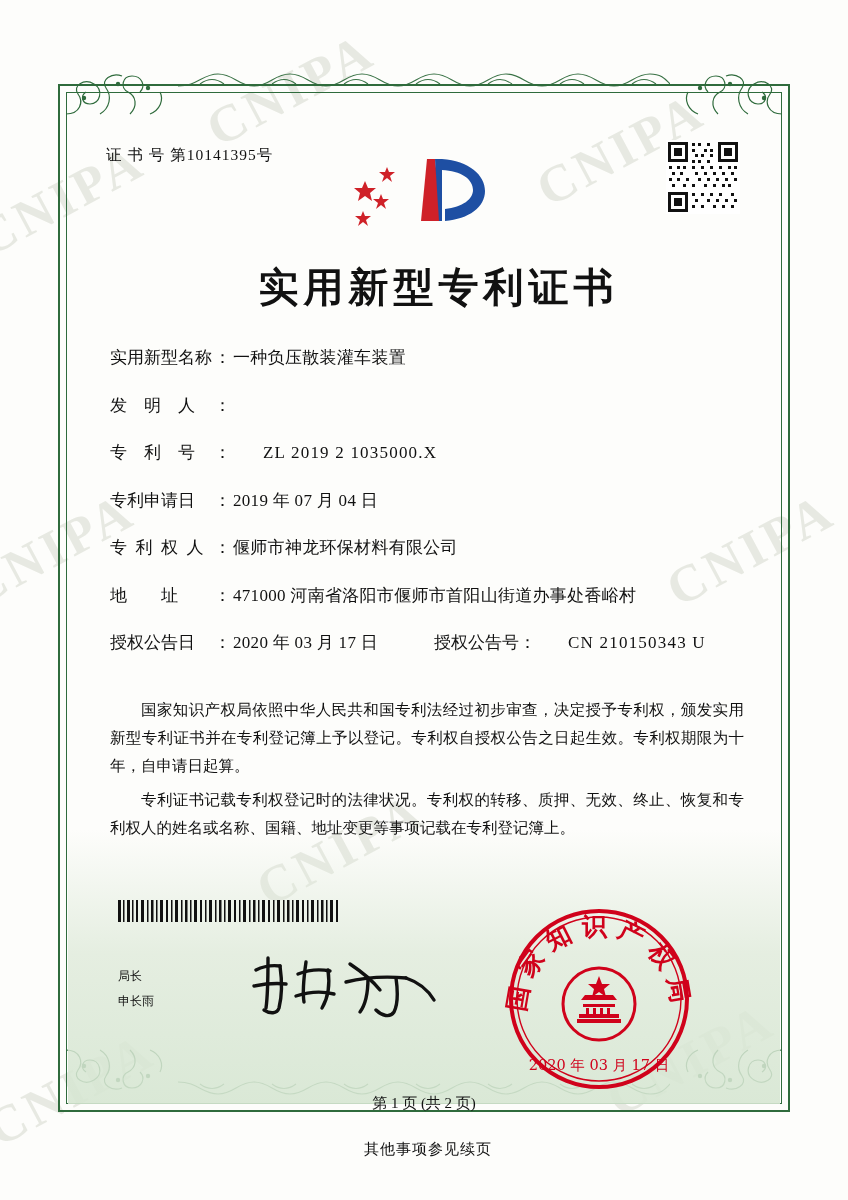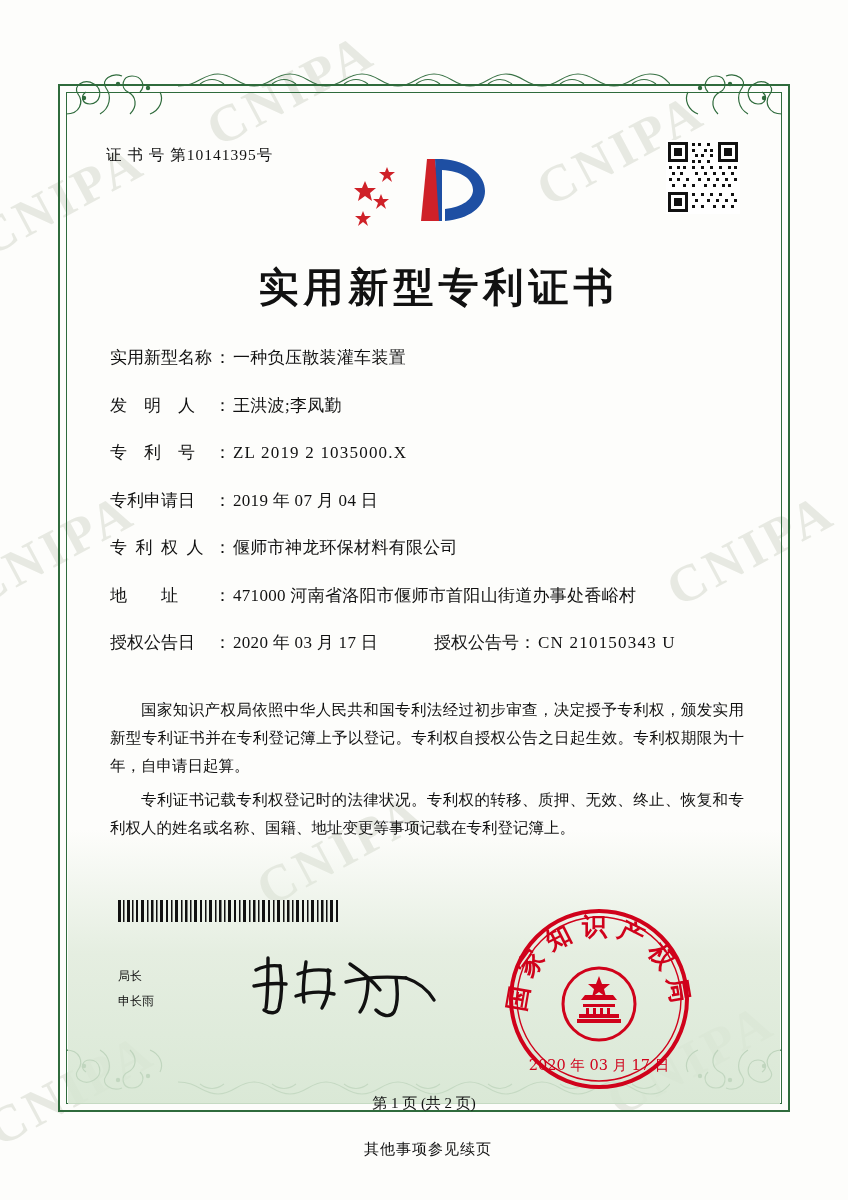--- a/index.html
+++ b/index.html
@@ -148,20 +148,21 @@
     flex: 0 0 auto;
     margin-right: 2px;
   }
   .field-value {
     flex: 1 1 auto;
     letter-spacing: .3px;
   }
   .field-value.mono {
     font-family: "Liberation Serif", serif;
     letter-spacing: 1.2px;
+    margin-left: 30px;
   }
   .field-row.split .field-value { flex: 0 0 auto; }
   .second-label {
     margin-left: 56px;
     white-space: pre;
   }
 
   .paragraphs {
     position: absolute;
     left: 44px; top: 604px;
@@ -422,21 +423,20 @@
 
       <div class="field-row">
         <span class="field-label">实用新型名称</span>
         <span class="field-colon">：</span>
         <span class="field-value">一种负压散装灌车装置</span>
       </div>
 
       <div class="field-row">
         <span class="field-label">发    明    人</span>
         <span class="field-colon">：</span>
-        <span class="field-value">王洪波;李凤勤</span>
       </div>
 
       <div class="field-row">
         <span class="field-label">专    利    号</span>
         <span class="field-colon">：</span>
         <span class="field-value mono">ZL 2019 2 1035000.X</span>
       </div>
 
       <div class="field-row">
         <span class="field-label">专利申请日</span>

